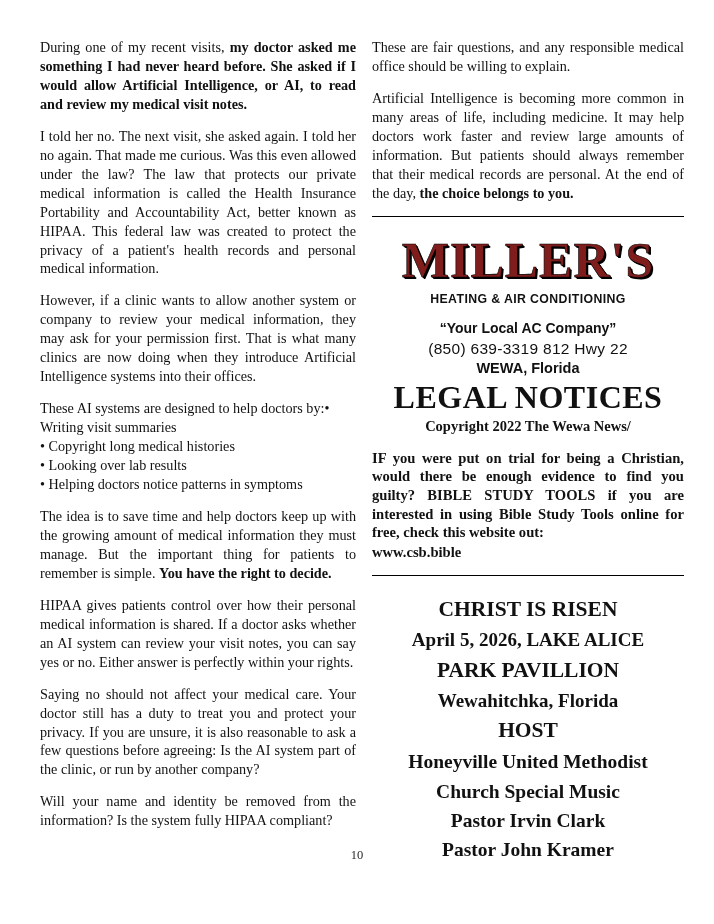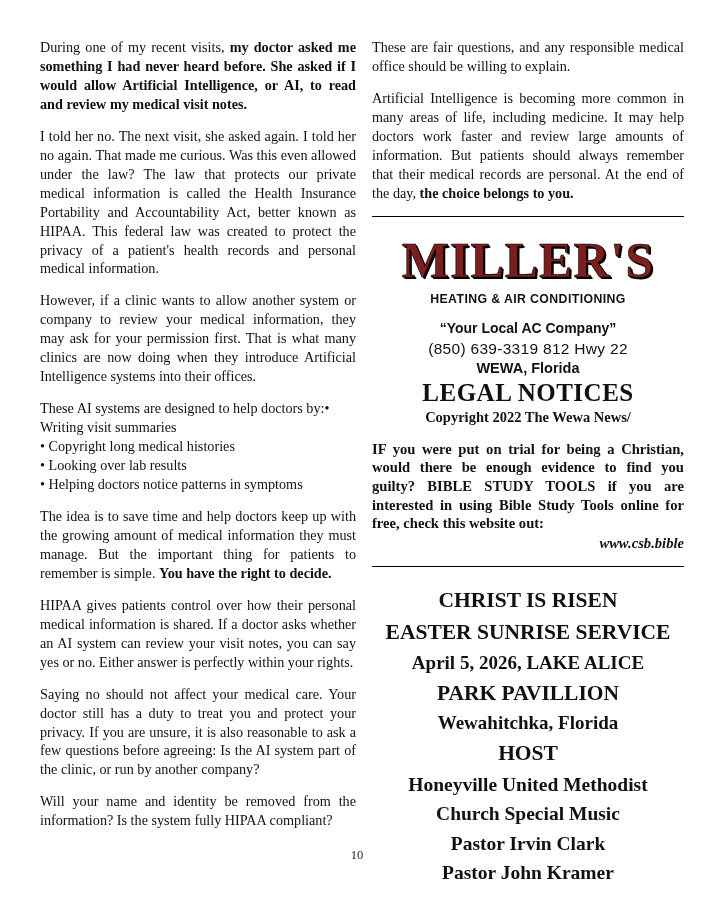--- a/index.html
+++ b/index.html
@@ -106,44 +106,43 @@
     margin: 0 0 2px 0;
   }
   .ad-city {
     font-family: "Liberation Sans", "DejaVu Sans", sans-serif;
     font-weight: bold;
     font-size: 14.5px;
     margin: 0 0 3px 0;
   }
   .ad-legal {
     font-weight: bold;
-    font-size: 25px;
+    font-size: 32px;
     letter-spacing: 0.5px;
     margin: 2px 0 2px 0;
   }
   .ad-copy {
     font-weight: bold;
     font-size: 14.5px;
     margin: 0 0 12px 0;
   }
 
   
   .notice {
     font-weight: bold;
     font-size: 14.6px;
     line-height: 1.28;
     text-align: justify;
     margin: 14px 0 2px 0;
   }
   .notice-url {
     font-weight: bold;
     font-size: 14.6px;
-    text-align: right;
+    text-align: left;
     margin: 0 0 14px 0;
-    font-style: italic;
   }
 
   
   .announce { text-align: center; margin-top: 20px; }
   .announce .ln {
     font-weight: bold;
     line-height: 1.30;
     margin: 0 0 4px 0;
   }
   .s-22 { font-size: 21.5px; }
@@ -213,21 +212,20 @@
 
       <div>
         <p class="notice">IF you were put on trial for being a Christian, would there be enough evidence to find you guilty? BIBLE STUDY TOOLS if you are interested in using Bible Study Tools online for free, check this website out:</p>
         <p class="notice-url">www.csb.bible</p>
       </div>
 
       <hr class="rule">
 
       <div class="announce">
         <div class="ln s-22">CHRIST IS RISEN</div>
-        <div class="ln s-22">EASTER SUNRISE SERVICE</div>
         <div class="ln s-21">April 5, 2026, LAKE ALICE</div>
         <div class="ln s-22">PARK PAVILLION</div>
         <div class="ln s-21">Wewahitchka, Florida</div>
         <div class="ln s-22">HOST</div>
         <div class="ln s-20">Honeyville United Methodist</div>
         <div class="ln s-20">Church Special Music</div>
         <div class="ln s-20">Pastor Irvin Clark</div>
         <div class="ln s-20">Pastor John Kramer</div>
       </div>
     </div>

